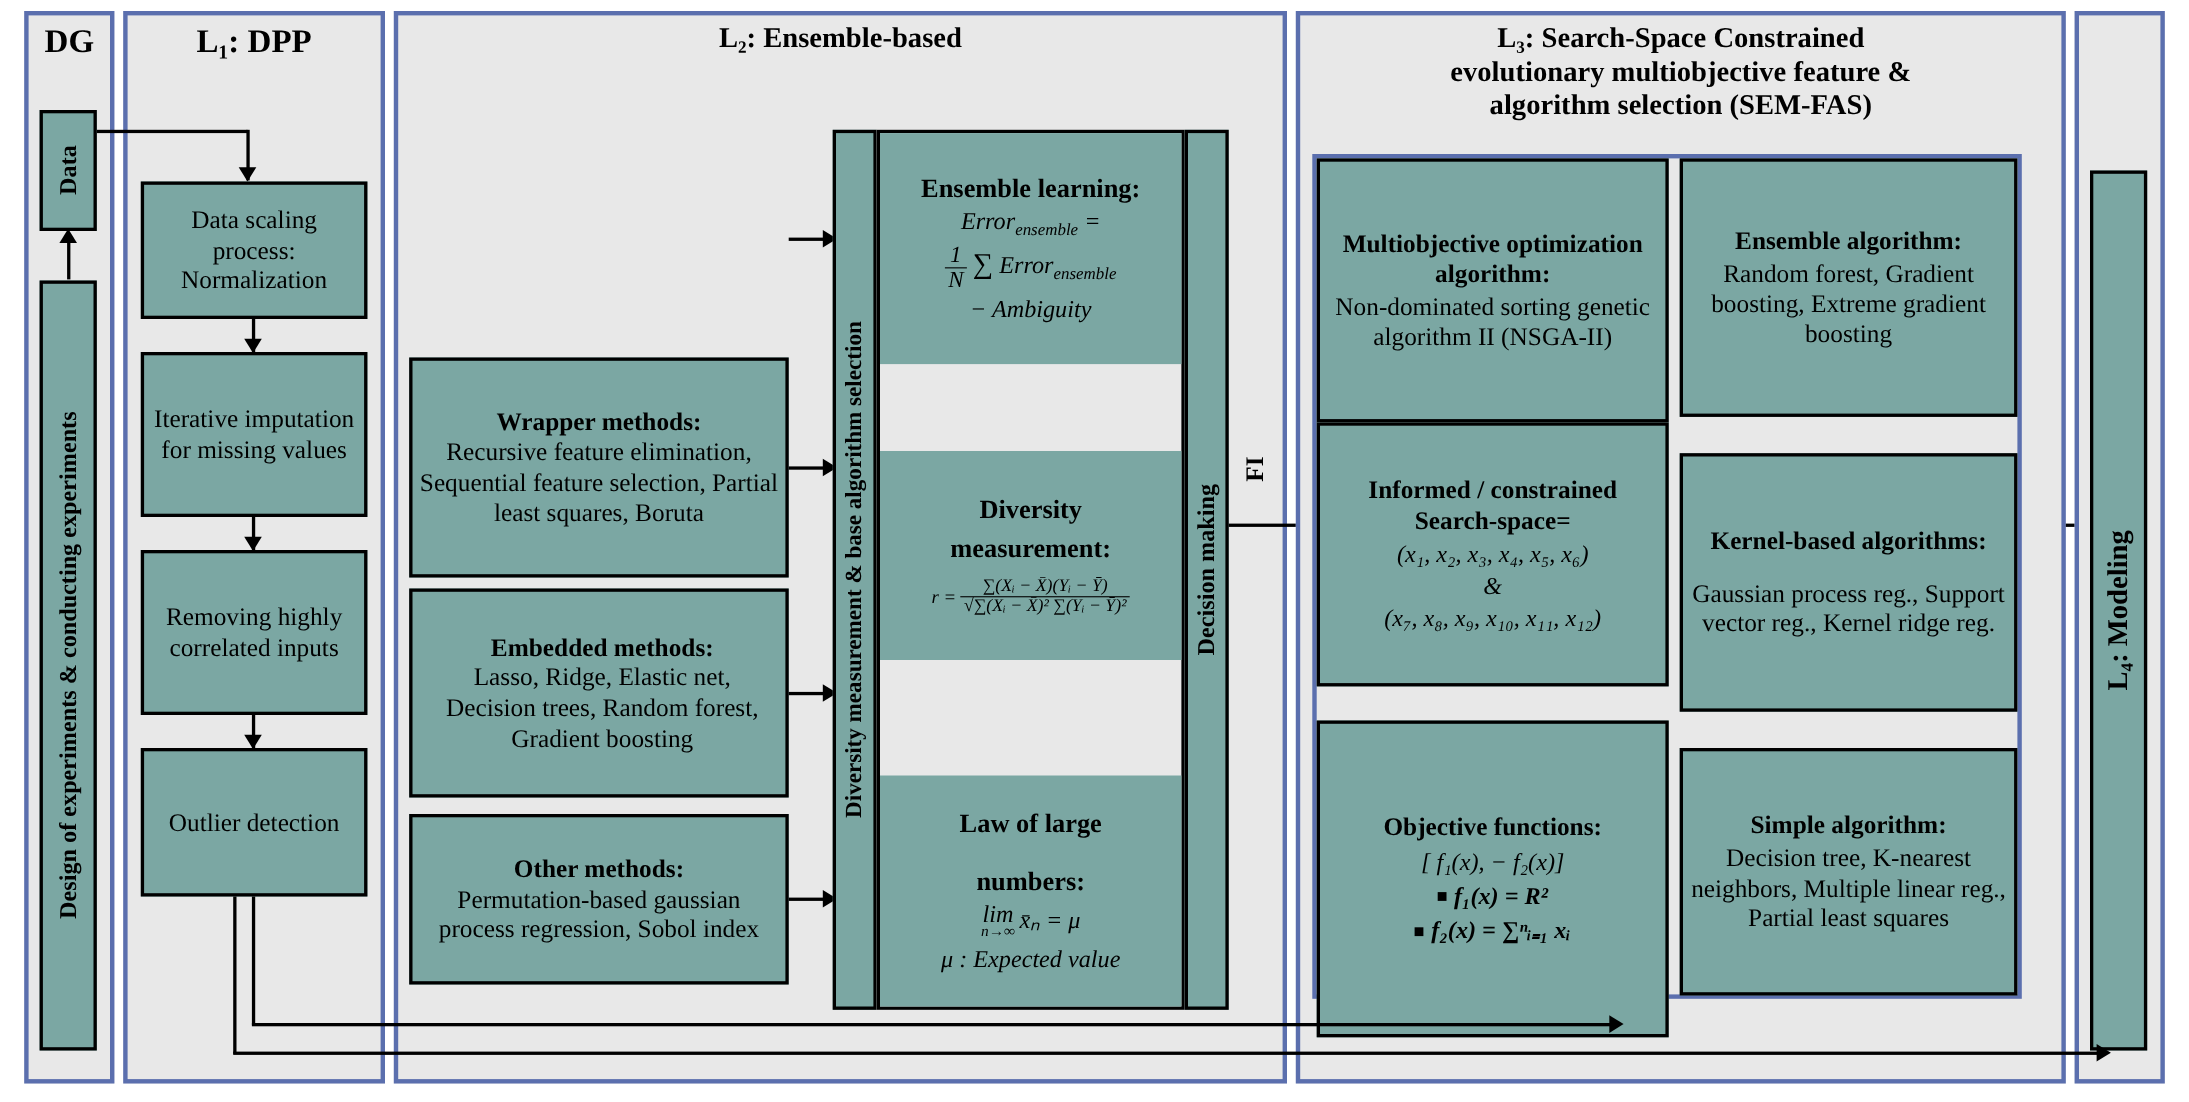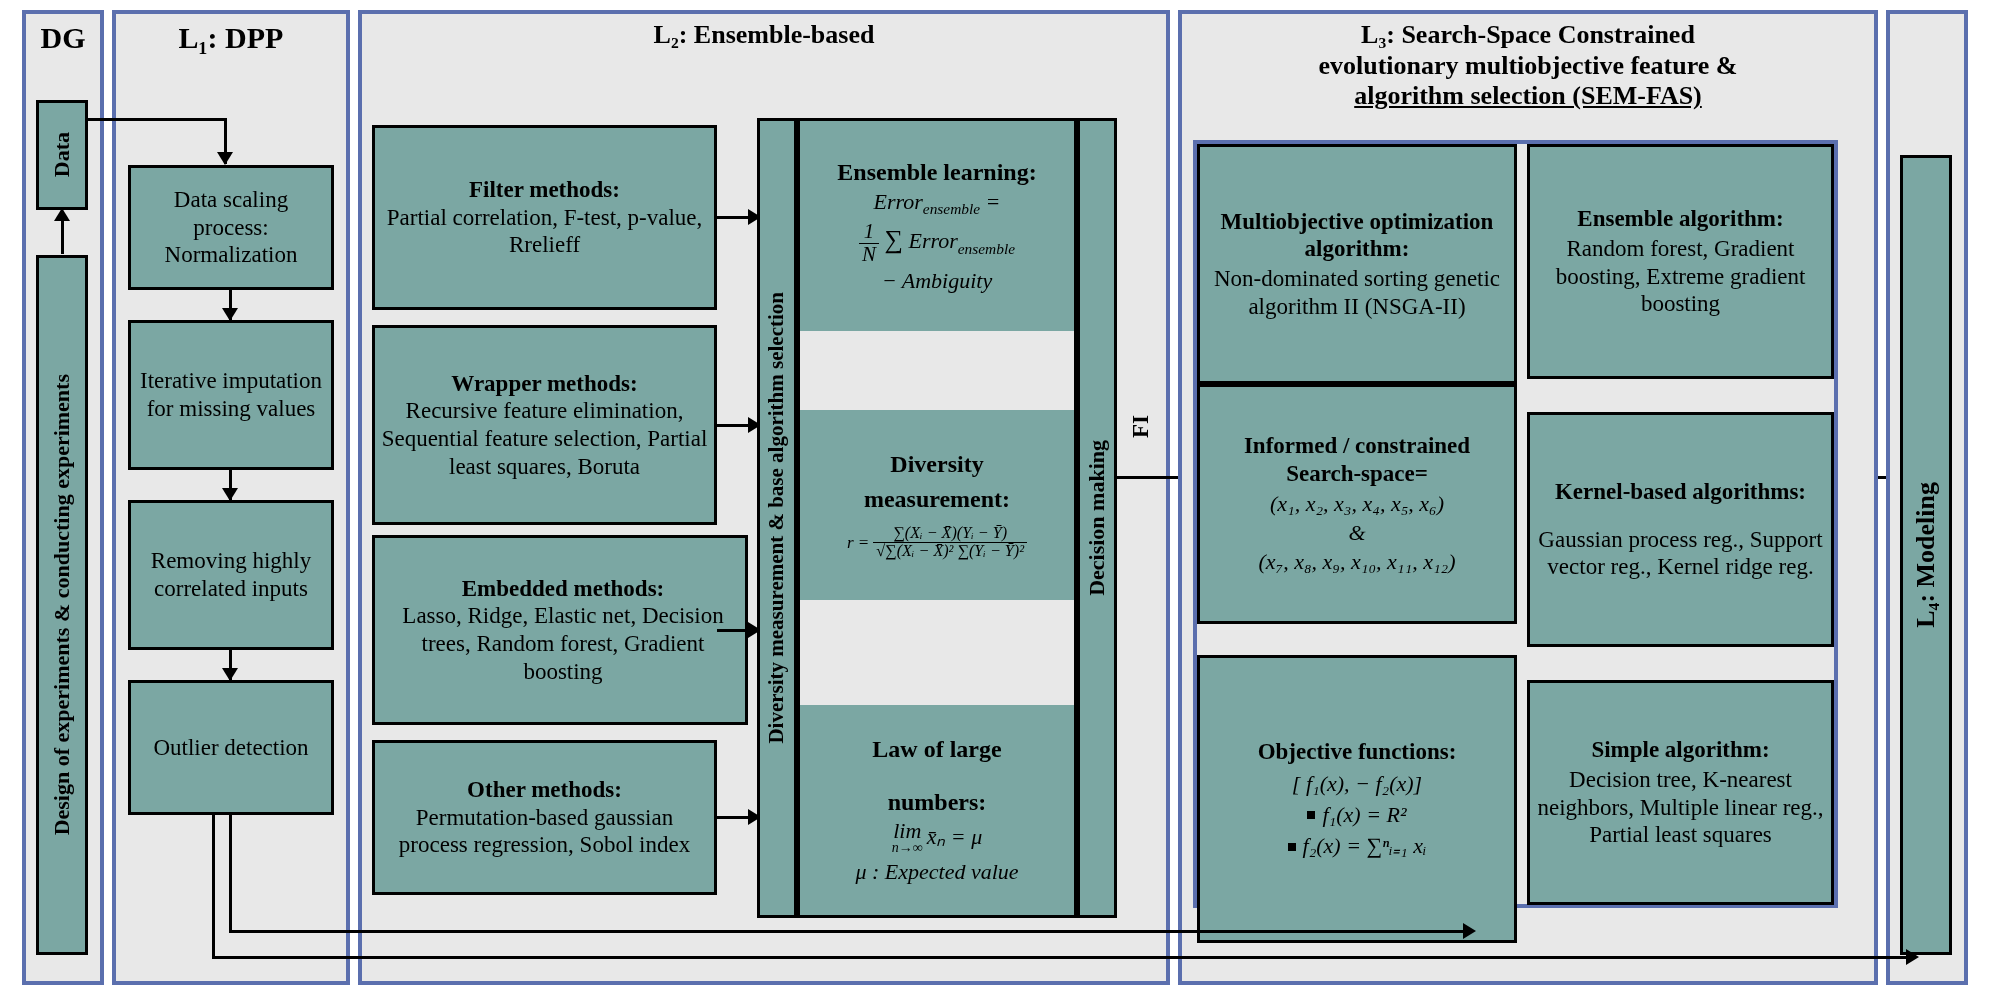--- a/index.html
+++ b/index.html
@@ -94,20 +94,21 @@
     line-height: 1.05;
   }
   .frac .num { border-bottom: 1px solid #000; padding: 0 3px; }
   .frac .den { padding: 0 3px; }
   .bullet-row {
     display: flex;
     align-items: center;
     gap: 7px;
     font-style: italic;
     font-size: 22px;
+    font-weight: bold;
   }
   .sqr {
     width: 8px; height: 8px; background: #000; display: inline-block;
   }
 </style>
 </head>
 <body>
 
 <div id="canvas">
 
@@ -151,29 +152,25 @@
   <div class="head-d" style="left:222px; top:308px;"></div>
   <div class="arrow arrow-v" style="left:229px; top:470px; height:30px;"></div>
   <div class="head-d" style="left:222px; top:488px;"></div>
   <div class="arrow arrow-v" style="left:229px; top:650px; height:30px;"></div>
   <div class="head-d" style="left:222px; top:668px;"></div>
 
   <div class="panel" style="left:358px; top:10px; width:812px; height:975px;">
     <div class="panel-title">L₂: Ensemble-based</div>
   </div>
 
-  <div class="tbox" style="left:372px; top:125px; width:345px; height:185px;">
-    <span class="hdr">Filter methods:</span>
-    <span>Partial correlation, F-test, p-value, Rrelieff</span>
-  </div>
   <div class="tbox" style="left:372px; top:325px; width:345px; height:200px;">
     <span class="hdr">Wrapper methods:</span>
     <span>Recursive feature elimination, Sequential feature selection, Partial least squares, Boruta</span>
   </div>
-  <div class="tbox" style="left:372px; top:535px; width:376px; height:190px;padding-left:12px;">
+  <div class="tbox" style="left:372px; top:535px; width:345px; height:190px;padding-left:12px;">
     <span class="hdr">Embedded methods:</span>
     <span>Lasso, Ridge, Elastic net, Decision trees, Random forest, Gradient boosting</span>
   </div>
   <div class="tbox" style="left:372px; top:740px; width:345px; height:155px;">
     <span class="hdr">Other methods:</span>
     <span>Permutation-based gaussian process regression, Sobol index</span>
   </div>
 
   <div class="arrow arrow-h" style="left:717px; top:216px; width:35px;"></div>
   <div class="head-r" style="left:748px; top:209px;"></div>
@@ -237,21 +234,21 @@
     <span class="vtext" style="font-weight:bold; font-size:22px;">Decision making</span>
   </div>
 
   <div class="arrow arrow-h" style="left:1117px; top:476px; width:85px;"></div>
   <div class="head-r" style="left:1196px; top:469px;"></div>
   <div style="position:absolute; left:1128px; top:415px; font-weight:bold; font-size:23px; writing-mode:vertical-rl; transform:rotate(180deg);">FI</div>
 
   <div class="panel" style="left:1178px; top:10px; width:700px; height:975px;">
     <div class="panel-title">L₃: Search-Space Constrained</div>
     <div class="panel-title" style="padding-top:0;">evolutionary multiobjective feature &amp;</div>
-    <div class="panel-title" style="padding-top:0;text-decoration:underline;">algorithm selection (SEM-FAS)</div>
+    <div class="panel-title" style="padding-top:0;">algorithm selection (SEM-FAS)</div>
   </div>
 
   <div style="position:absolute; left:1193px; top:140px; width:645px; height:768px; border:4px solid #5b6fae; box-sizing:border-box; background:#e8e8e8;"></div>
 
   <div class="tbox" style="left:1197px; top:144px; width:320px; height:240px; gap:2px;">
     <span class="hdr">Multiobjective optimization algorithm:</span>
     <span>Non-dominated sorting genetic algorithm II (NSGA-II)</span>
   </div>
 
   <div class="tbox" style="left:1197px; top:384px; width:320px; height:240px; gap:3px;">

